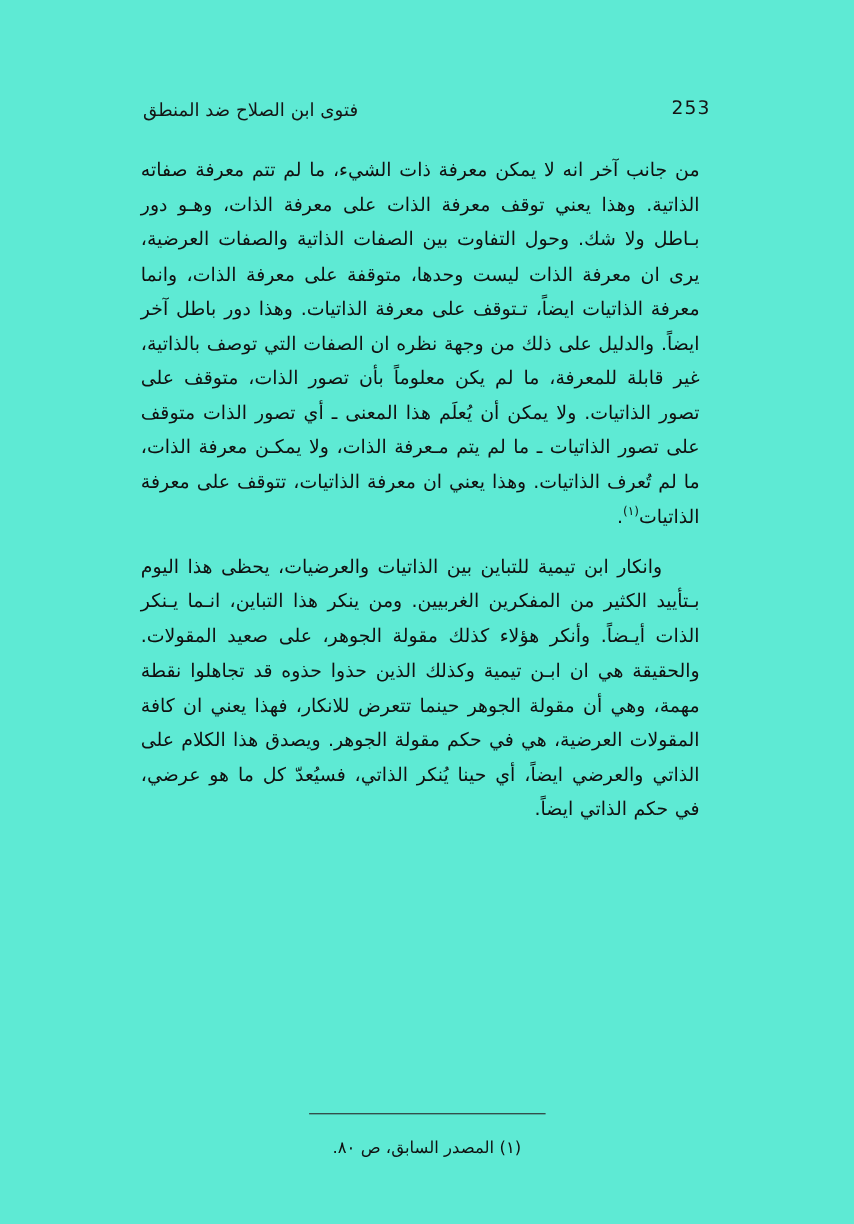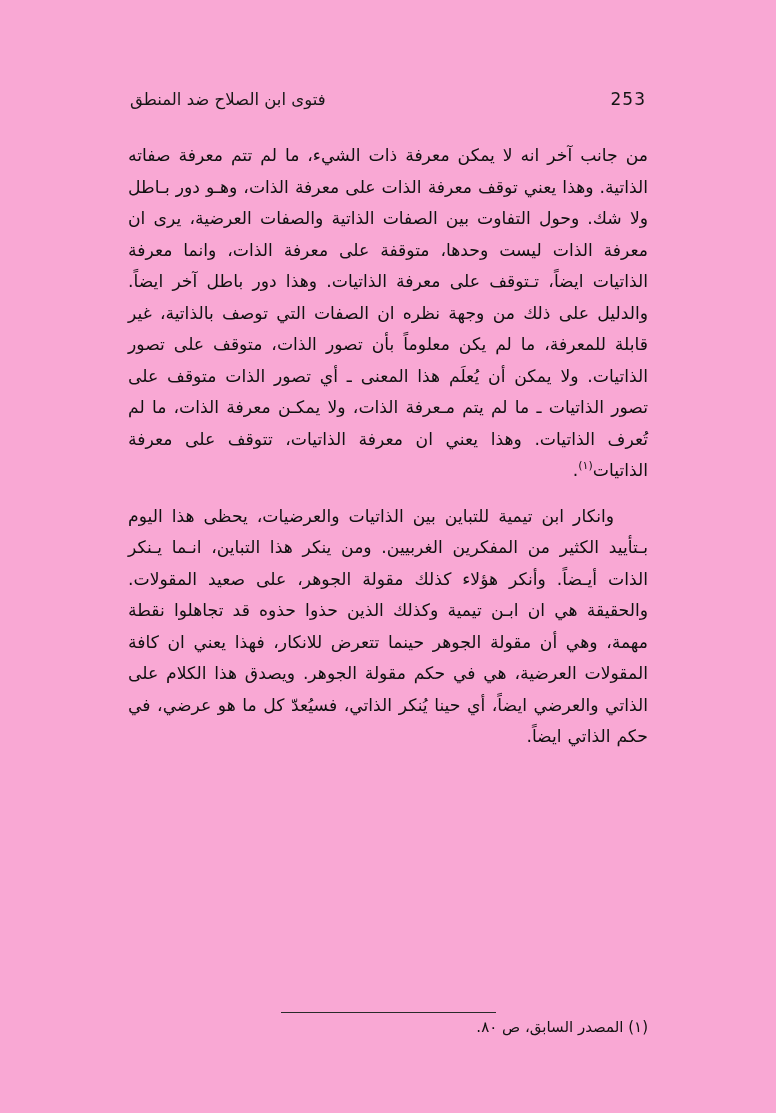--- a/index.html
+++ b/index.html
@@ -14,21 +14,21 @@
     color: #111111;
     position: relative;
     overflow: hidden;
   }
   .page {
     position: absolute;
     left: 0;
     top: 0;
     width: 776px;
     height: 1113px;
-    background: #f9a8d4;
+    background: #5eead4;
   }
   .header {
     position: absolute;
     top: 86px;
     left: 130px;
     right: 130px;
     height: 26px;
     display: flex;
     flex-direction: row-reverse;
     align-items: center;
@@ -52,21 +52,21 @@
     top: 140px;
     left: 128px;
     width: 520px;
     direction: rtl;
     text-align: justify;
     text-align-last: right;
   }
   .para {
     font-size: 17.2px;
     line-height: 31.5px;
-    margin: 0 0 14px 0;
+    margin: 0 12px 14px 0;
     color: #101010;
     word-spacing: 0.5px;
   }
   .para.indent {
     text-indent: 34px;
   }
   .para .fn {
     font-size: 11px;
     vertical-align: super;
     line-height: 0;
@@ -78,23 +78,24 @@
     top: 1012px;
     direction: rtl;
   }
   .footnote-rule {
     width: 215px;
     height: 1px;
     background: #2a2a2a;
     margin: 0 auto 0 auto;
   }
   .footnote-text {
-    margin-top: 2px;
+    margin-top: 18px;
     font-size: 15px;
     line-height: 24px;
+    text-align: center;
     color: #101010;
   }
 </style>
 </head>
 <body>
 
 <div class="page">
 
   <div class="header">
     <span class="header-title">فتوى ابن الصلاح ضد المنطق</span>

